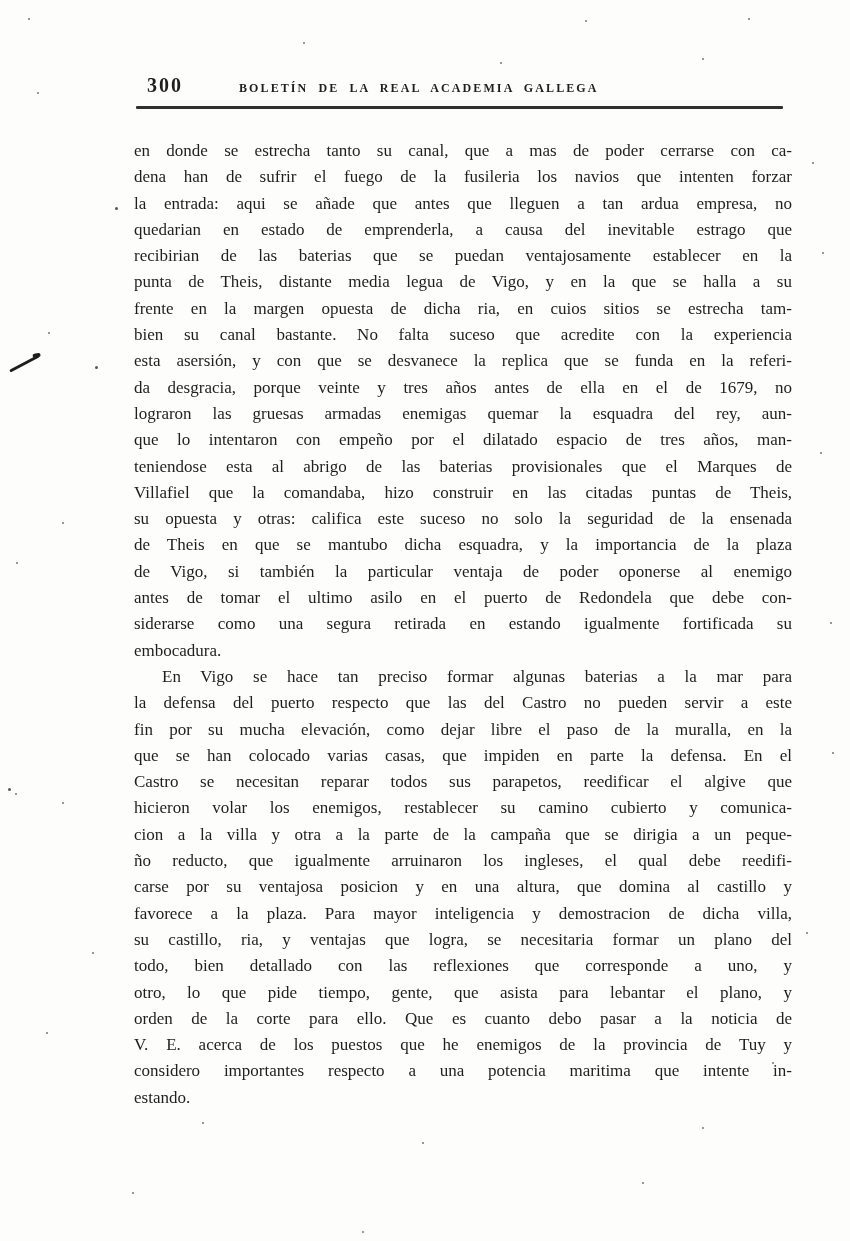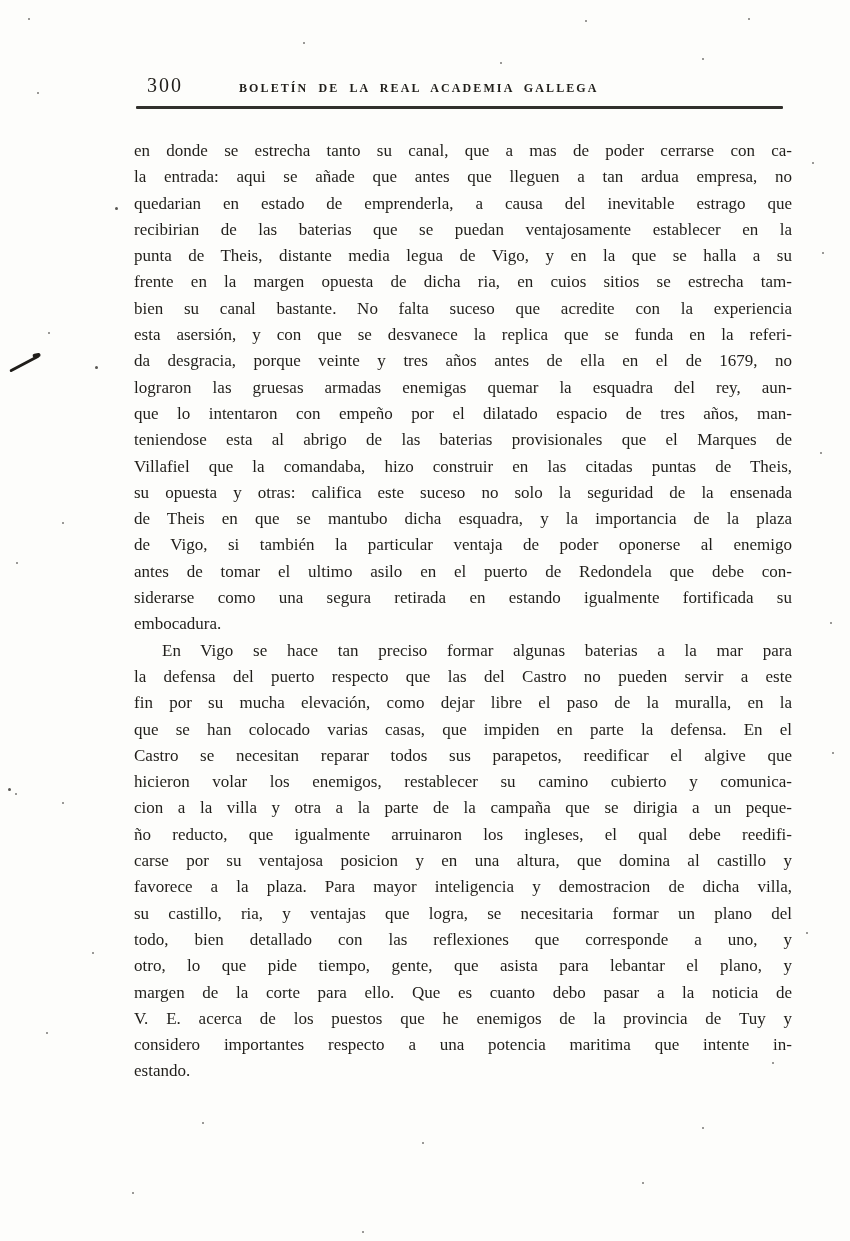--- a/index.html
+++ b/index.html
@@ -13,21 +13,21 @@
     position:relative;
     overflow:hidden;
     font-family:"Liberation Serif","DejaVu Serif",serif;
     color:var(--ink);
   }
   .scan-page{position:absolute;inset:0;}
 
   
   .page-number{
     position:absolute;left:147px;top:74px;
-    font-size:20px;font-weight:400;letter-spacing:2px;
+    font-size:20px;font-weight:700;letter-spacing:2px;
   }
   .header-title{
     position:absolute;left:239px;top:81px;
     font-size:12px;font-weight:700;
     letter-spacing:2.1px;word-spacing:5px;
     white-space:nowrap;
   }
   .header-rule{
     position:absolute;left:136px;top:106px;
     width:647px;height:3px;background:var(--ink);
@@ -74,20 +74,21 @@
 
 <div class="scan-page">
 
   <div class="page-number">300</div>
   <div class="header-title">BOLETÍN DE LA REAL ACADEMIA GALLEGA</div>
   <div class="header-rule"></div>
 
   <div class="text-body">
       <div>
         <div class="line">en donde se estrecha tanto su canal, que a mas de poder cerrarse con ca-</div>
+        <div class="line">dena han de sufrir el fuego de la fusileria los navios que intenten forzar</div>
         <div class="line">la entrada: aqui se añade que antes que lleguen a tan ardua empresa, no</div>
         <div class="line">quedarian en estado de emprenderla, a causa del inevitable estrago que</div>
         <div class="line">recibirian de las baterias que se puedan ventajosamente establecer en la</div>
         <div class="line">punta de Theis, distante media legua de Vigo, y en la que se halla a su</div>
         <div class="line">frente en la margen opuesta de dicha ria, en cuios sitios se estrecha tam-</div>
         <div class="line">bien su canal bastante. No falta suceso que acredite con la experiencia</div>
         <div class="line">esta asersión, y con que se desvanece la replica que se funda en la referi-</div>
         <div class="line">da desgracia, porque veinte y tres años antes de ella en el de 1679, no</div>
         <div class="line">lograron las gruesas armadas enemigas quemar la esquadra del rey, aun-</div>
         <div class="line">que lo intentaron con empeño por el dilatado espacio de tres años, man-</div>
@@ -107,21 +108,21 @@
         <div class="line">que se han colocado varias casas, que impiden en parte la defensa.  En el</div>
         <div class="line">Castro se necesitan reparar todos sus parapetos, reedificar el algive que</div>
         <div class="line">hicieron volar los enemigos, restablecer su camino cubierto y comunica-</div>
         <div class="line">cion a la villa y otra a la parte de la campaña que se dirigia a un peque-</div>
         <div class="line">ño reducto, que igualmente arruinaron los ingleses, el qual debe reedifi-</div>
         <div class="line">carse por su ventajosa posicion y en una altura, que domina al castillo y</div>
         <div class="line">favorece a la plaza. Para mayor inteligencia y demostracion de dicha villa,</div>
         <div class="line">su castillo, ria, y ventajas que logra, se necesitaria formar un plano del</div>
         <div class="line">todo, bien detallado con las reflexiones que corresponde a uno, y</div>
         <div class="line">otro, lo que pide tiempo, gente, que asista para lebantar el plano, y</div>
-        <div class="line">margen de la corte para ello.  Que es cuanto debo pasar a la noticia de</div>
+        <div class="line">orden de la corte para ello.  Que es cuanto debo pasar a la noticia de</div>
         <div class="line">V. E. acerca de los puestos que he enemigos de la provincia de Tuy y</div>
         <div class="line">considero importantes respecto a una potencia maritima que intente in-</div>
         <div class="line last">estando.</div>
       </div>
     </div>
 
   <div class="pen-mark"></div>
   <div>
     <div class="speck" style="left:37px;top:92px"></div>
     <div class="speck" style="left:303px;top:42px"></div>

